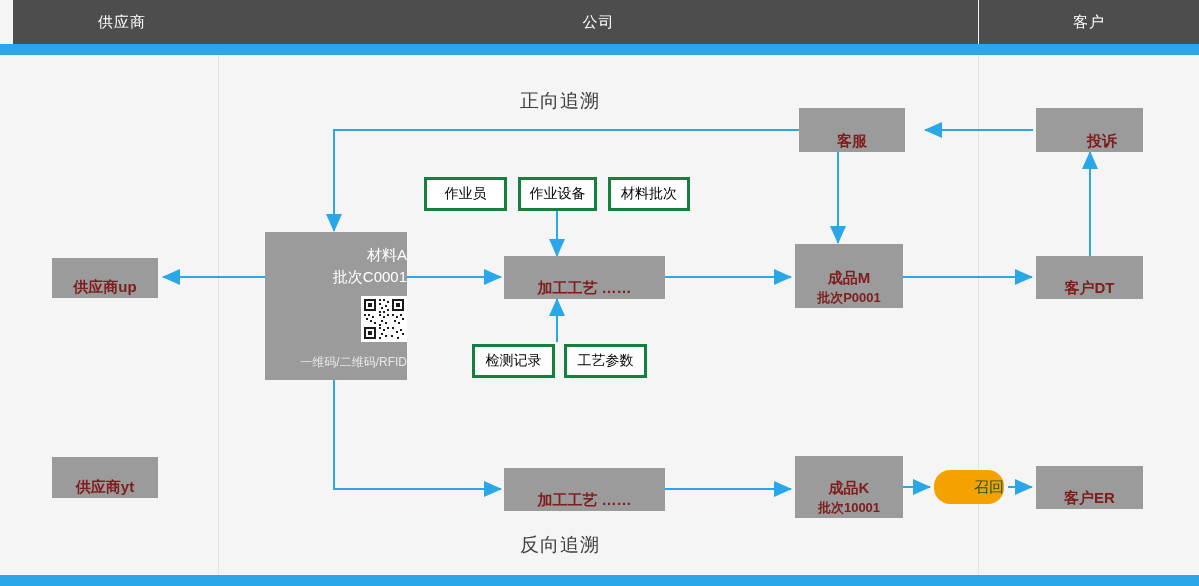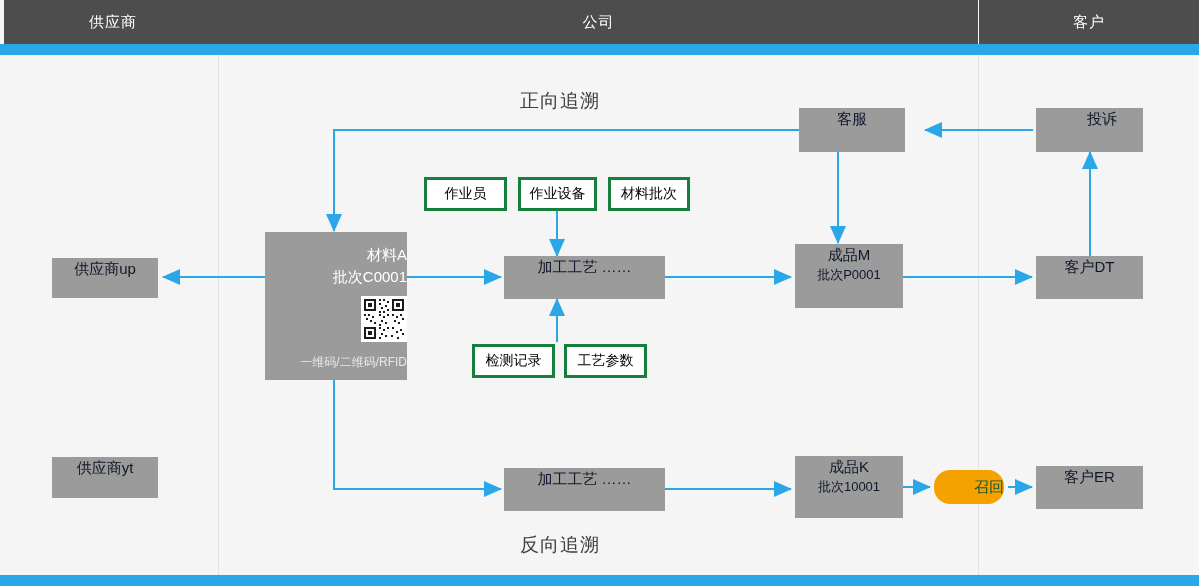--- a/index.html
+++ b/index.html
@@ -62,29 +62,30 @@
     top: 55px;
     width: 1px;
     height: 520px;
     background: #e3e3e3;
   }
 
   
   .node {
     position: absolute;
     background: #9b9b9b;
-    color: #0f172a;
+    color: #7f1d1d;
     display: flex;
     flex-direction: column;
     align-items: center;
-    justify-content: flex-start;
+    justify-content: flex-end;
     font-size: 15px;
     line-height: 1.45;
     text-align: center;
     box-sizing: border-box;
+    font-weight: bold;
   }
   .node .sub {
     font-size: 13px;
   }
 
   .wbox {
     position: absolute;
     background: #ffffff;
     border: 3px solid #15803d;
     color: #000000;
@@ -149,21 +150,21 @@
     height: 586px;
     pointer-events: none;
   }
 </style>
 </head>
 <body>
 
 <div id="canvas">
 
   <div class="header">
-    <div class="hdr-seg" style="left:4px; width:218px;font-family:Liberation Mono, monospace;">
+    <div class="hdr-seg" style="left:13px; width:218px;font-family:Liberation Mono, monospace;">
       <span>供应商</span>
     </div>
     <div class="hdr-seg" style="left:219px; width:759px;">
       <span>公司</span>
     </div>
     <div class="hdr-seg" style="left:979px; width:220px;">
       <span>客户</span>
     </div>
     <div class="hdr-arrow" style="left:95px;"></div>
     <div class="hdr-arrow" style="left:589px;"></div>

